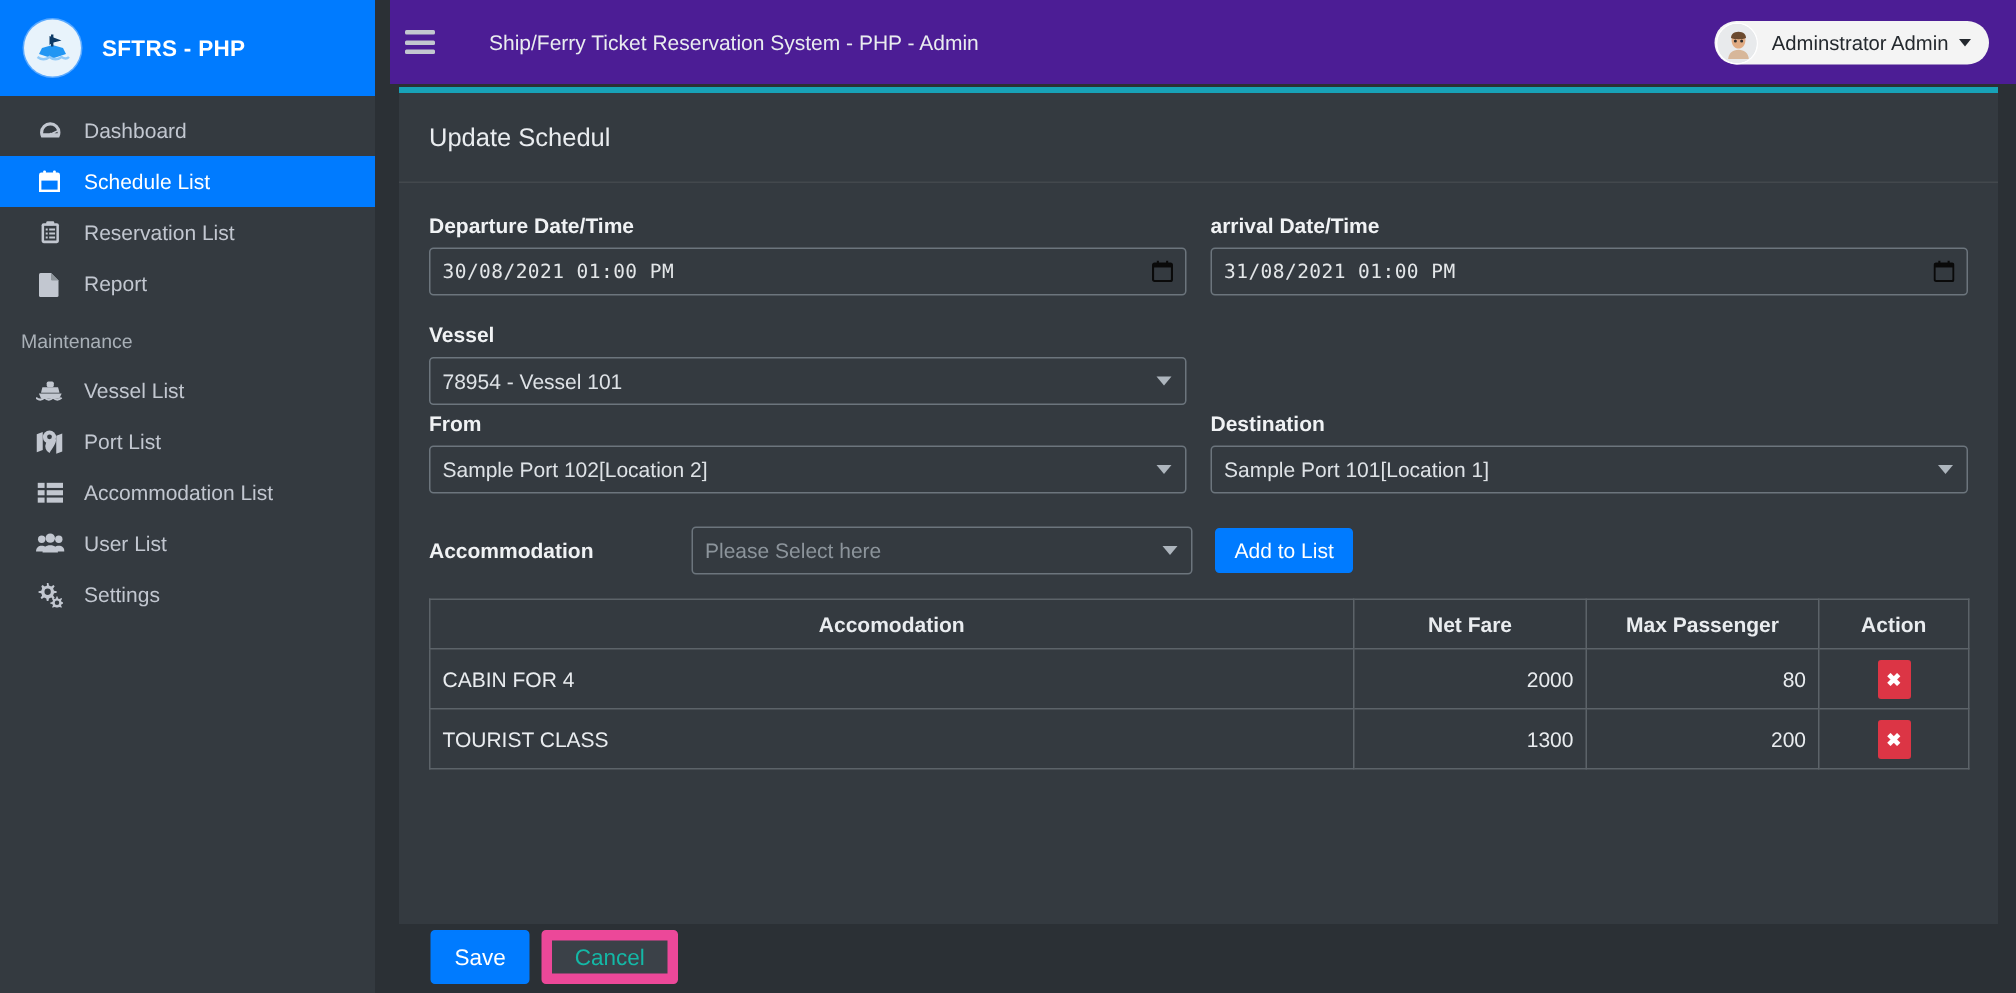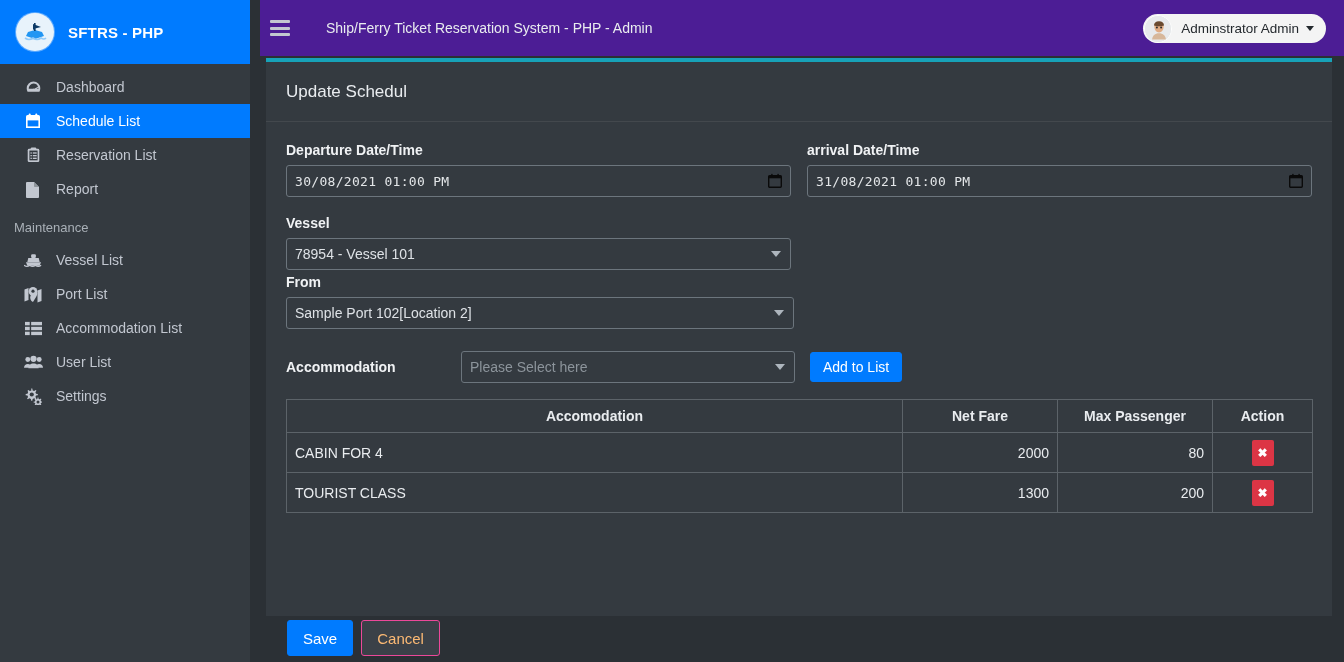--- a/index.html
+++ b/index.html
@@ -225,21 +225,21 @@
     display: flex; align-items: flex-start; gap: 8px;
   }
   .btn {
     height: 36px; padding: 0 15px;
     border-radius: 3px; font-size: 15px;
     display: flex; align-items: center; justify-content: center;
     cursor: pointer;
     font-family: "Liberation Sans", sans-serif;
   }
   #save-btn { background: #007bff; border: 1px solid #007bff; color: #fff; }
-  #cancel-btn { background: #3b4148; border: 1px solid #ec4899; color: #fdba74; }
+  #cancel-btn { background: #3b4148; border: 7px solid #ec4899; color: #14b8a6; }
 </style>
 </head>
 <body>
 
 <div id="sidebar">
 
   <div id="brand">
     <div id="brand-logo">
       <svg width="26" height="26" viewBox="0 0 26 26">
         <path d="M4 17 L13 20 L22 17 L20 13 L13 11 L6 13 Z" fill="#2196f3"></path>
@@ -445,20 +445,27 @@
         </div>
       </div>
       <div class="col"></div>
     </div>
 
     <div class="row2" style="margin-top:4px;">
       <div class="col">
         <div class="field-label">From</div>
         <div class="ctrl">
           <span class="val">Sample Port 102[Location 2]</span>
+          <span class="caret-ico"></span>
+        </div>
+      </div>
+      <div class="col">
+        <div class="field-label">Destination</div>
+        <div class="ctrl">
+          <span class="val">Sample Port 101[Location 1]</span>
           <span class="caret-ico"></span>
         </div>
       </div>
     </div>
 
     <div id="acc-row">
       <div id="acc-label">Accommodation</div>
       <div class="ctrl" id="acc-select">
         <span class="val placeholder">Please Select here</span>
         <span class="caret-ico"></span>

